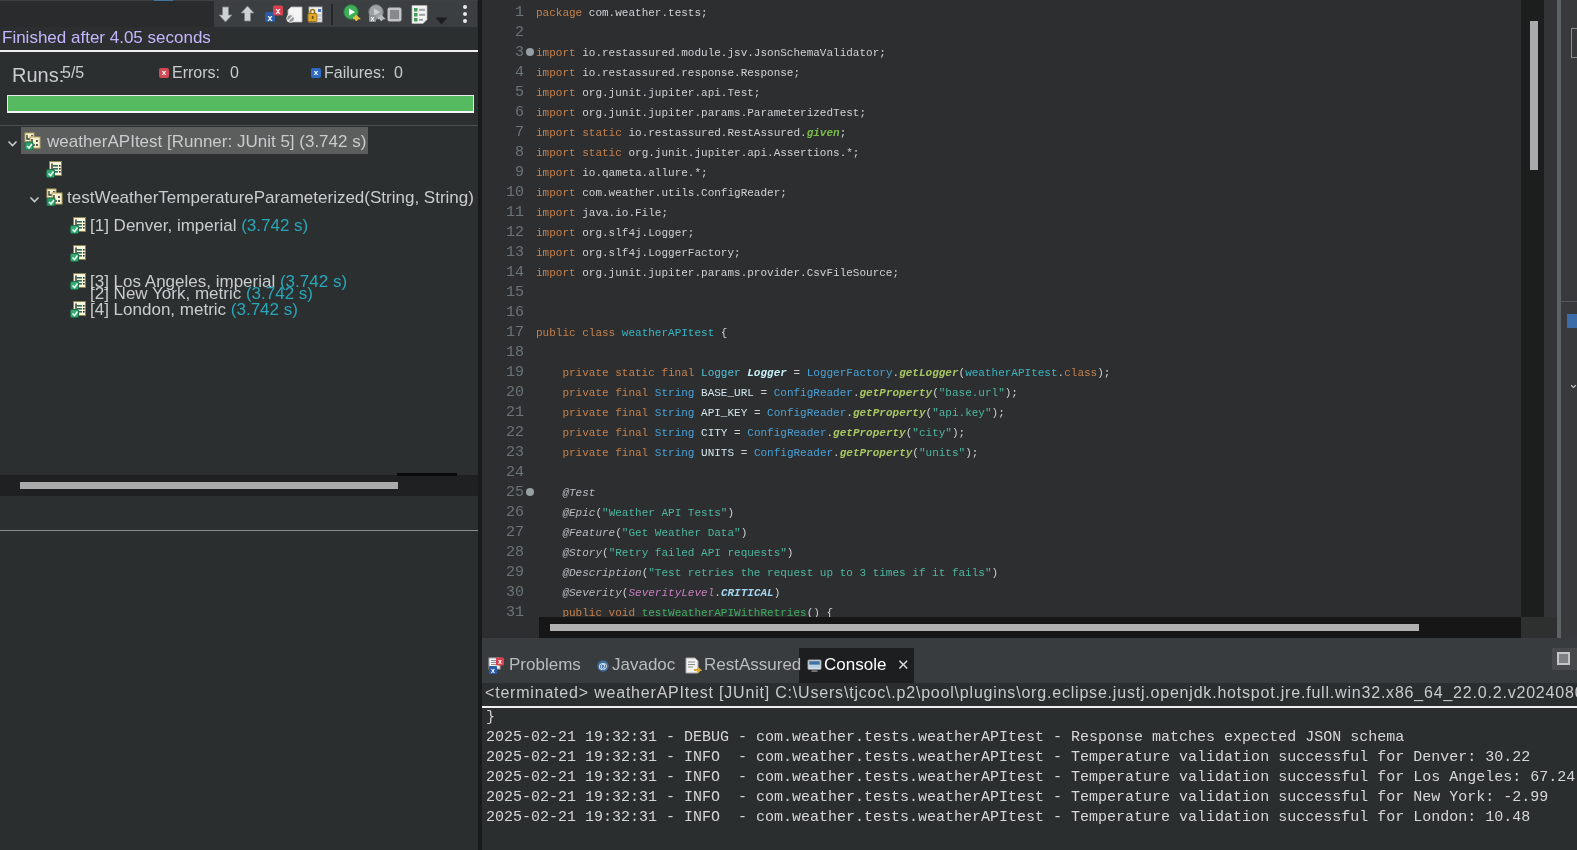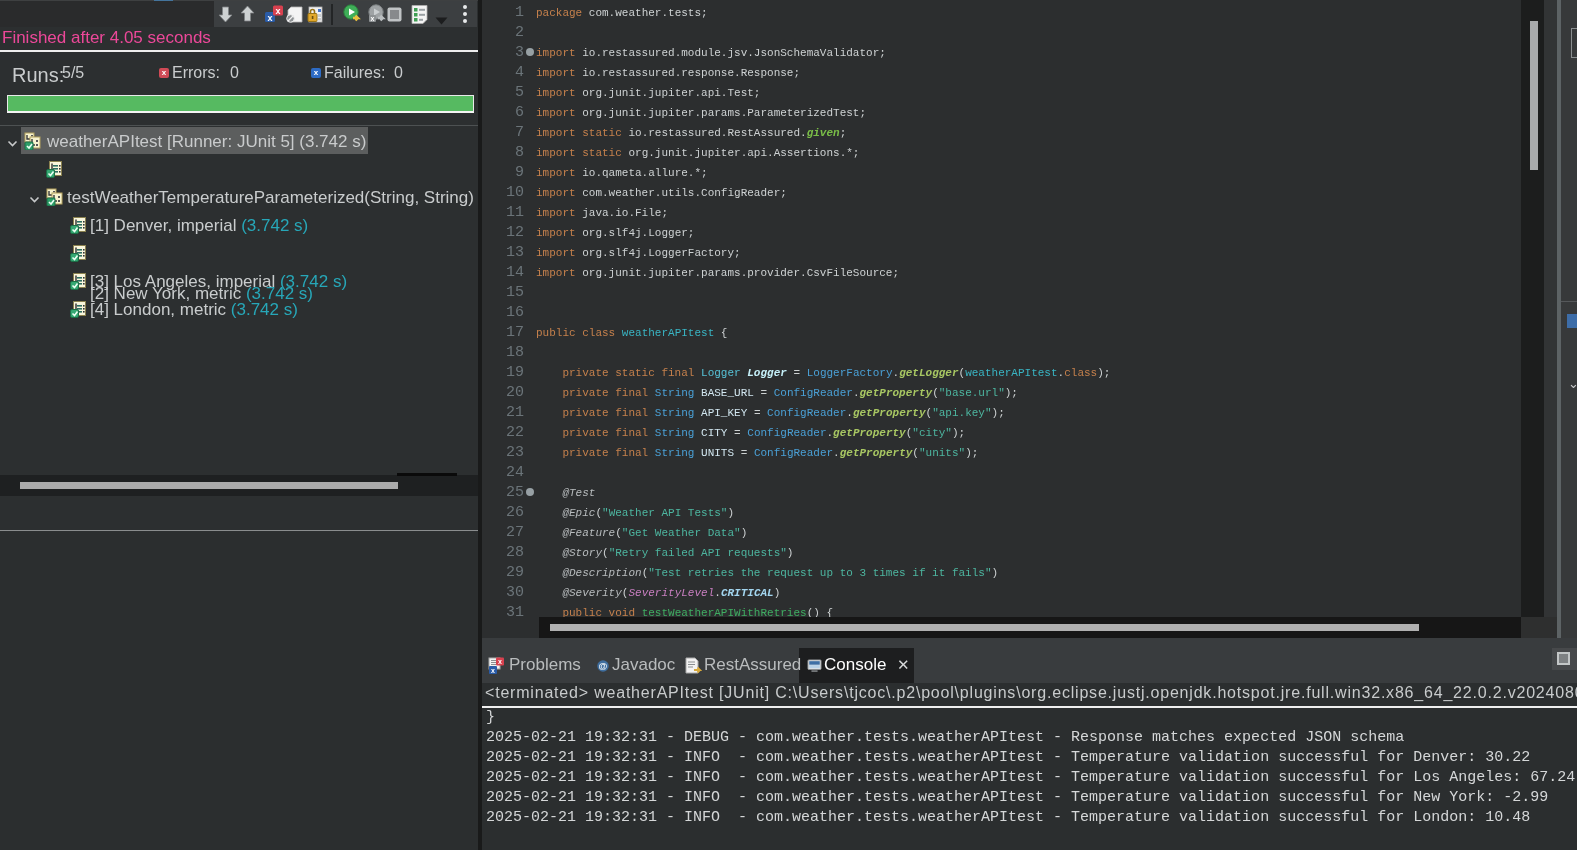--- a/index.html
+++ b/index.html
@@ -90,21 +90,21 @@
       <div class="abs" style="left:221px; top:10px;"><svg width="13" height="8" viewBox="0 0 13 8">
             <path d="M0.5 0.5 h12 L6.5 7.5 Z" fill="#1c1d1e"></path>
           </svg></div>
       <div class="abs" style="left:249px; top:3px; width:4px; height:20px;">
         <div style="position:absolute;left:0;top:1px;width:4px;height:4px;border-radius:50%;background:#e8eaeb;"></div>
         <div style="position:absolute;left:0;top:8px;width:4px;height:4px;border-radius:50%;background:#e8eaeb;"></div>
         <div style="position:absolute;left:0;top:15px;width:4px;height:4px;border-radius:50%;background:#e8eaeb;"></div>
       </div>
     </div>
 
-    <div class="abs" style="left:2px; top:27px; width:470px; height:22px; color:#ec4899; font-size:17px; line-height:22px;">Finished after 4.05 seconds</div>
+    <div class="abs" style="left:2px; top:27px; width:470px; height:22px; color:#c4b5fd; font-size:17px; line-height:22px;">Finished after 4.05 seconds</div>
     <div class="abs" style="left:0; top:50px; width:478px; height:2px; background:#eeeeee;"></div>
 
     <div class="abs" style="left:12px; top:64px; color:#c9cccd; font-size:20px;">Runs:</div>
     <div class="abs" style="left:62px; top:64px; color:#c9cccd; font-size:16px;">5/5</div>
     <div class="abs" style="left:159px; top:68px; width:10px; height:10px; background:#d04a56; border-radius:2px; color:#fff; font-size:8px; font-weight:bold; line-height:10px; text-align:center;">x</div>
     <div class="abs" style="left:172px; top:64px; color:#c9cccd; font-size:16px;">Errors:</div>
     <div class="abs" style="left:230px; top:64px; color:#c9cccd; font-size:16px;">0</div>
     <div class="abs" style="left:311px; top:68px; width:10px; height:10px; background:#2d6bc4; border-radius:2px; color:#fff; font-size:8px; font-weight:bold; line-height:10px; text-align:center;">x</div>
     <div class="abs" style="left:324px; top:64px; color:#c9cccd; font-size:16px;">Failures:</div>
     <div class="abs" style="left:394px; top:64px; color:#c9cccd; font-size:16px;">0</div>

